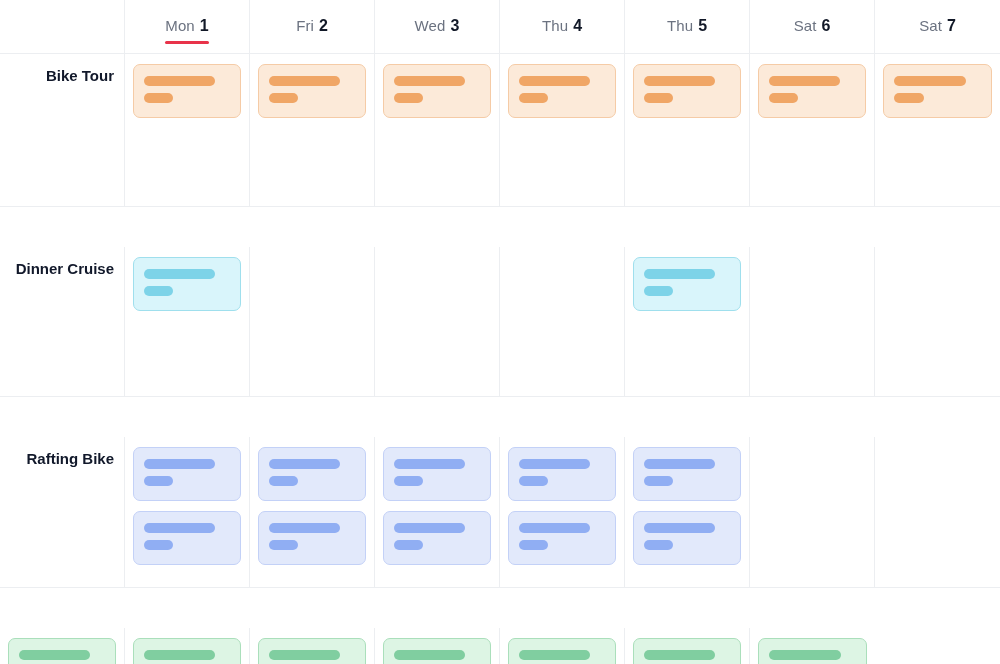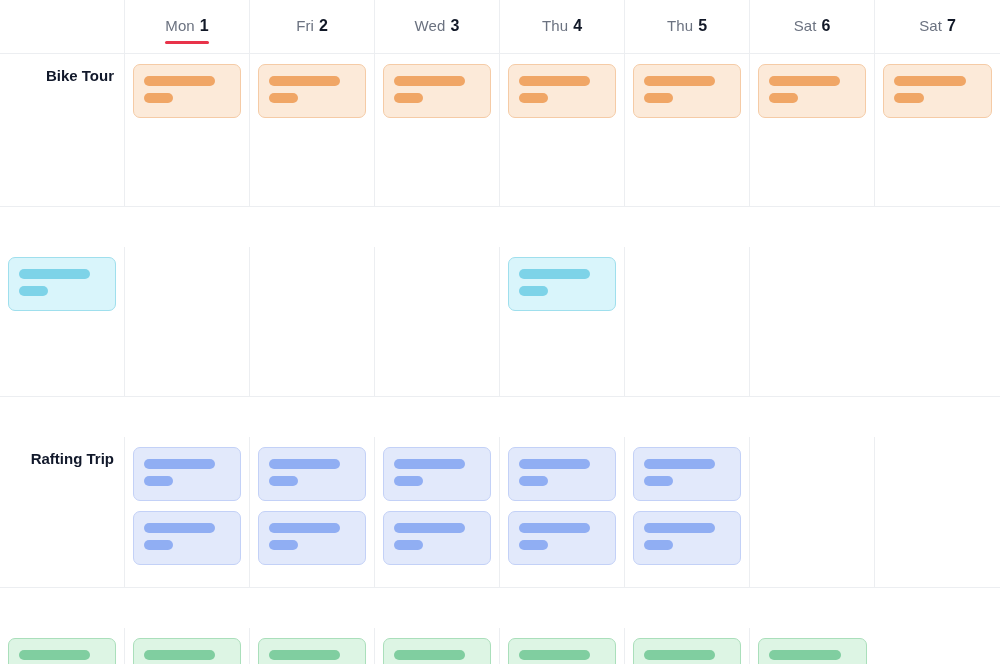--- a/index.html
+++ b/index.html
@@ -250,41 +250,44 @@
           </div>
         </div>
         <div class="day-cell">
           <div class="event-card orange">
             <div class="skeleton-bar long"></div>
             <div class="skeleton-bar short"></div>
           </div>
         </div>
       </div>
       <div class="cal-row" style="height: 150px; flex: 0 0 150px;">
+        <div class="row-label-cell">
+          <div class="row-label">Dinner Cruise</div>
+        </div>
         <div class="day-cell">
           <div class="event-card cyan">
             <div class="skeleton-bar long"></div>
             <div class="skeleton-bar short"></div>
           </div>
         </div>
         <div class="day-cell"></div>
         <div class="day-cell"></div>
         <div class="day-cell"></div>
         <div class="day-cell">
           <div class="event-card cyan">
             <div class="skeleton-bar long"></div>
             <div class="skeleton-bar short"></div>
           </div>
         </div>
         <div class="day-cell"></div>
         <div class="day-cell"></div>
       </div>
       <div class="cal-row" style="height: 151px; flex: 0 0 151px;">
         <div class="row-label-cell">
-          <div class="row-label">Rafting Trip</div>
+          <div class="row-label">Rafting Bike</div>
         </div>
         <div class="day-cell">
           <div class="event-card blue">
             <div class="skeleton-bar long"></div>
             <div class="skeleton-bar short"></div>
           </div>
           <div class="event-card blue">
             <div class="skeleton-bar long"></div>
             <div class="skeleton-bar short"></div>
           </div>

